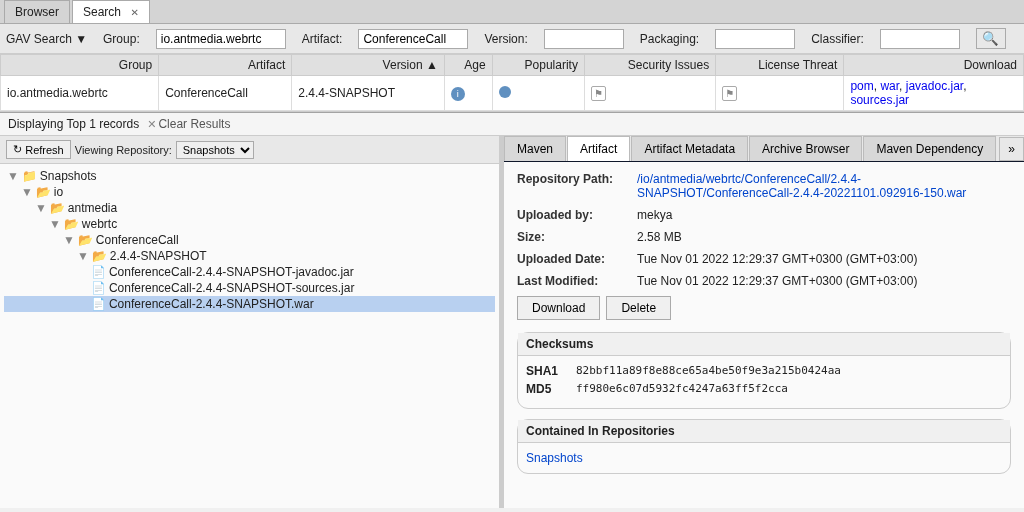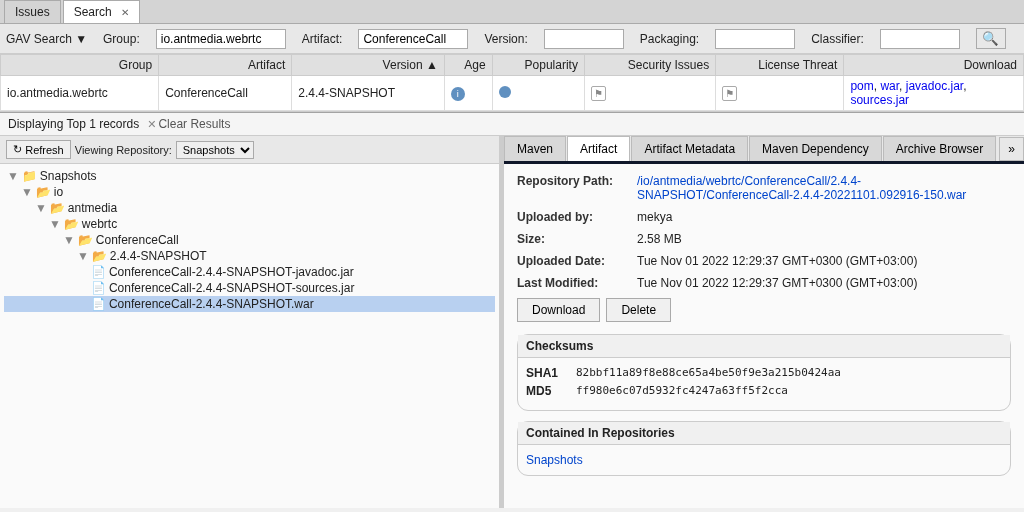--- a/index.html
+++ b/index.html
@@ -40,21 +40,21 @@
 
     .tree-area { flex: 1; overflow: auto; padding: 4px; }
     .tree-item { display: flex; align-items: center; gap: 3px; padding: 1px 0; cursor: pointer; white-space: nowrap; font-size: 12px; }
     .tree-item.selected { background: #b8d0f0; }
     .tree-item .indent { display: inline-block; }
     .folder-icon { color: #e8a020; }
     .file-icon { color: #6080c0; }
 
     
     .right-panel { flex: 1; background: #fafafa; display: flex; flex-direction: column; }
-    .right-toolbar { display: flex; align-items: center; background: #e8e8e8; border-bottom: 3px solid #0f172a; padding: 0; }
+    .right-toolbar { display: flex; align-items: center; background: #e8e8e8; border-bottom: 1px solid #0f172a; padding: 0; }
     .tab-btn { padding: 5px 12px; font-size: 12px; background: #d8d8d8; border: 1px solid #bbb; border-bottom: none; cursor: pointer; margin-right: 1px; }
     .tab-btn.active { background: #fff; border-bottom-color: #fff; }
     .expand-btn { margin-left: auto; padding: 4px 8px; font-size: 12px; background: #e8e8e8; border: 1px solid #bbb; cursor: pointer; }
 
     .artifact-content { flex: 1; overflow: auto; padding: 10px 13px; }
     .artifact-row { display: flex; align-items: flex-start; margin-bottom: 8px; font-size: 12px; }
     .artifact-label { width: 120px; font-weight: bold; color: #333; flex-shrink: 0; }
     .artifact-value { flex: 1; color: #222; }
     .artifact-value a { color: #0044cc; text-decoration: none; }
 
@@ -78,21 +78,21 @@
 
     .security-icon { display: inline-block; font-size: 10px; color: #888; border: 1px solid #aaa; padding: 1px 2px; border-radius: 2px; }
 
     .splitter { width: 4px; background: #ccc; cursor: col-resize; }
   </style>
 </head>
 <body>
 
 <div class="top-tabs">
   <div class="top-tab">
-    <span>Issues</span>
+    <span>Browser</span>
   </div>
   <div class="top-tab active">
     <span>Search</span>
     <span class="close">✕</span>
   </div>
 </div>
 
 <div class="gav-bar">
   <span style="cursor:pointer;">GAV Search ▼</span>
   <span>Group:</span>
@@ -227,22 +227,22 @@
     </div>
   </div>
 
   <div class="splitter"></div>
 
   <div class="right-panel">
     <div class="right-toolbar">
       <button class="tab-btn">Maven</button>
       <button class="tab-btn active">Artifact</button>
       <button class="tab-btn">Artifact Metadata</button>
+      <button class="tab-btn">Archive Browser</button>
       <button class="tab-btn">Maven Dependency</button>
-      <button class="tab-btn">Archive Browser</button>
       <button class="expand-btn">»</button>
     </div>
 
     <div class="artifact-content">
       <div class="artifact-row">
         <span class="artifact-label">Repository Path:</span>
         <span class="artifact-value">
           <a href="#">/io/antmedia/webrtc/ConferenceCall/2.4.4-SNAPSHOT/ConferenceCall-2.4.4-20221101.092916-150.war</a>
         </span>
       </div>

